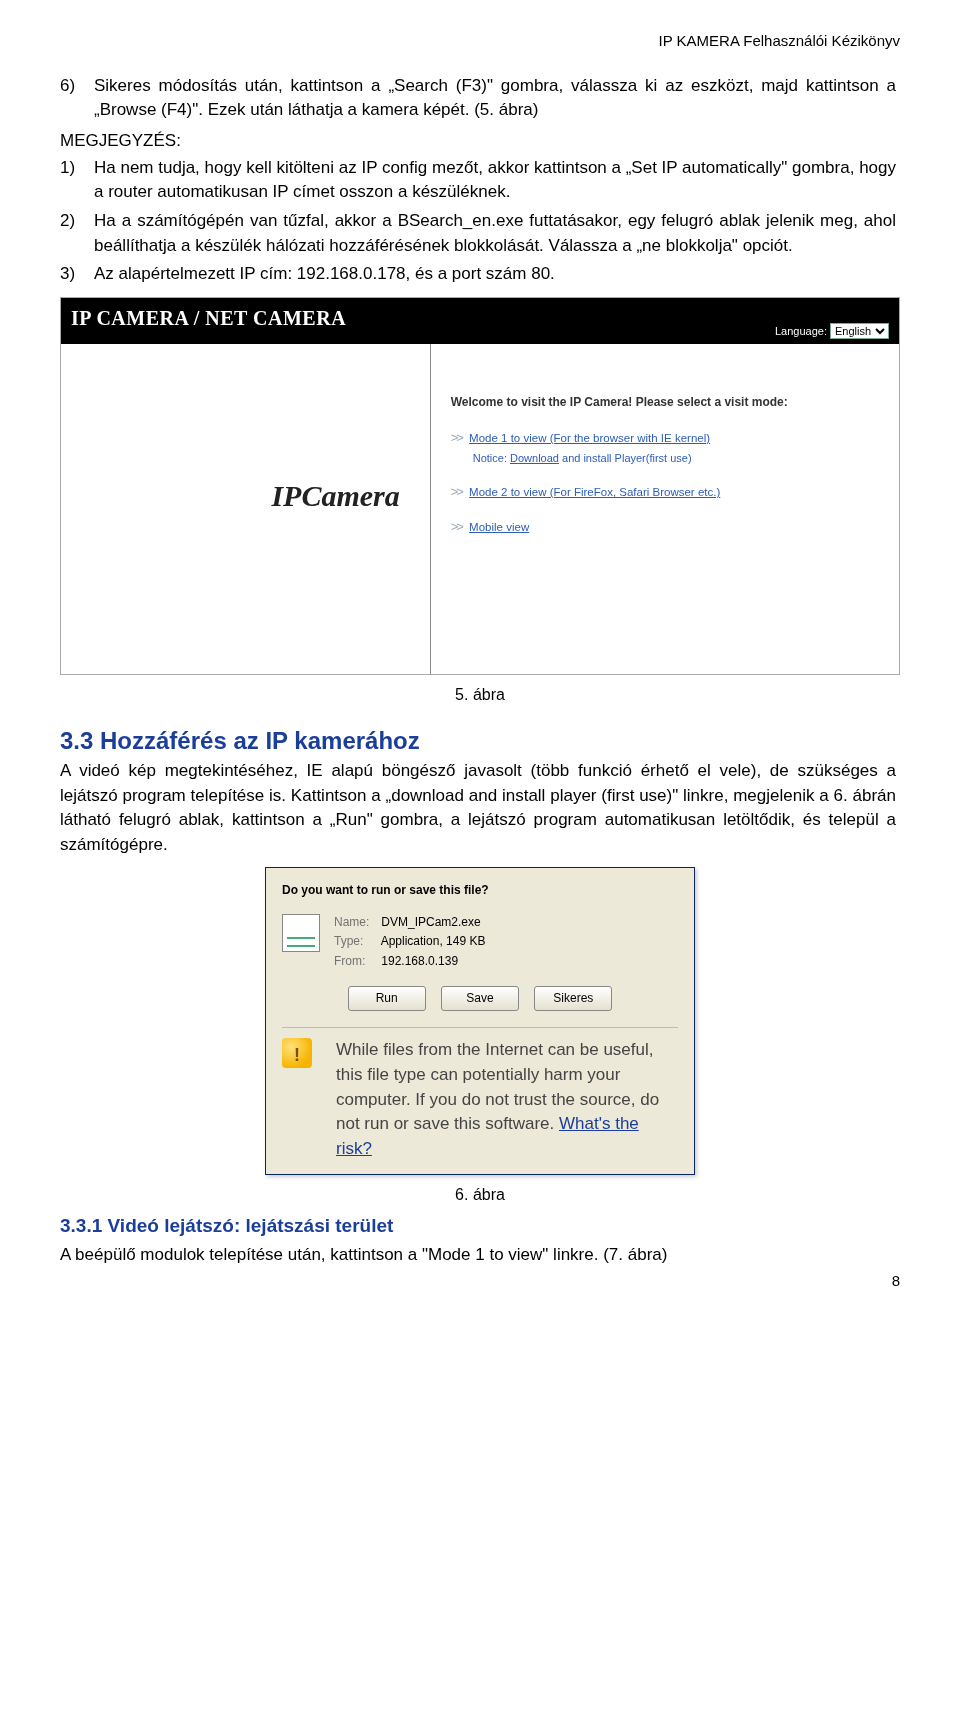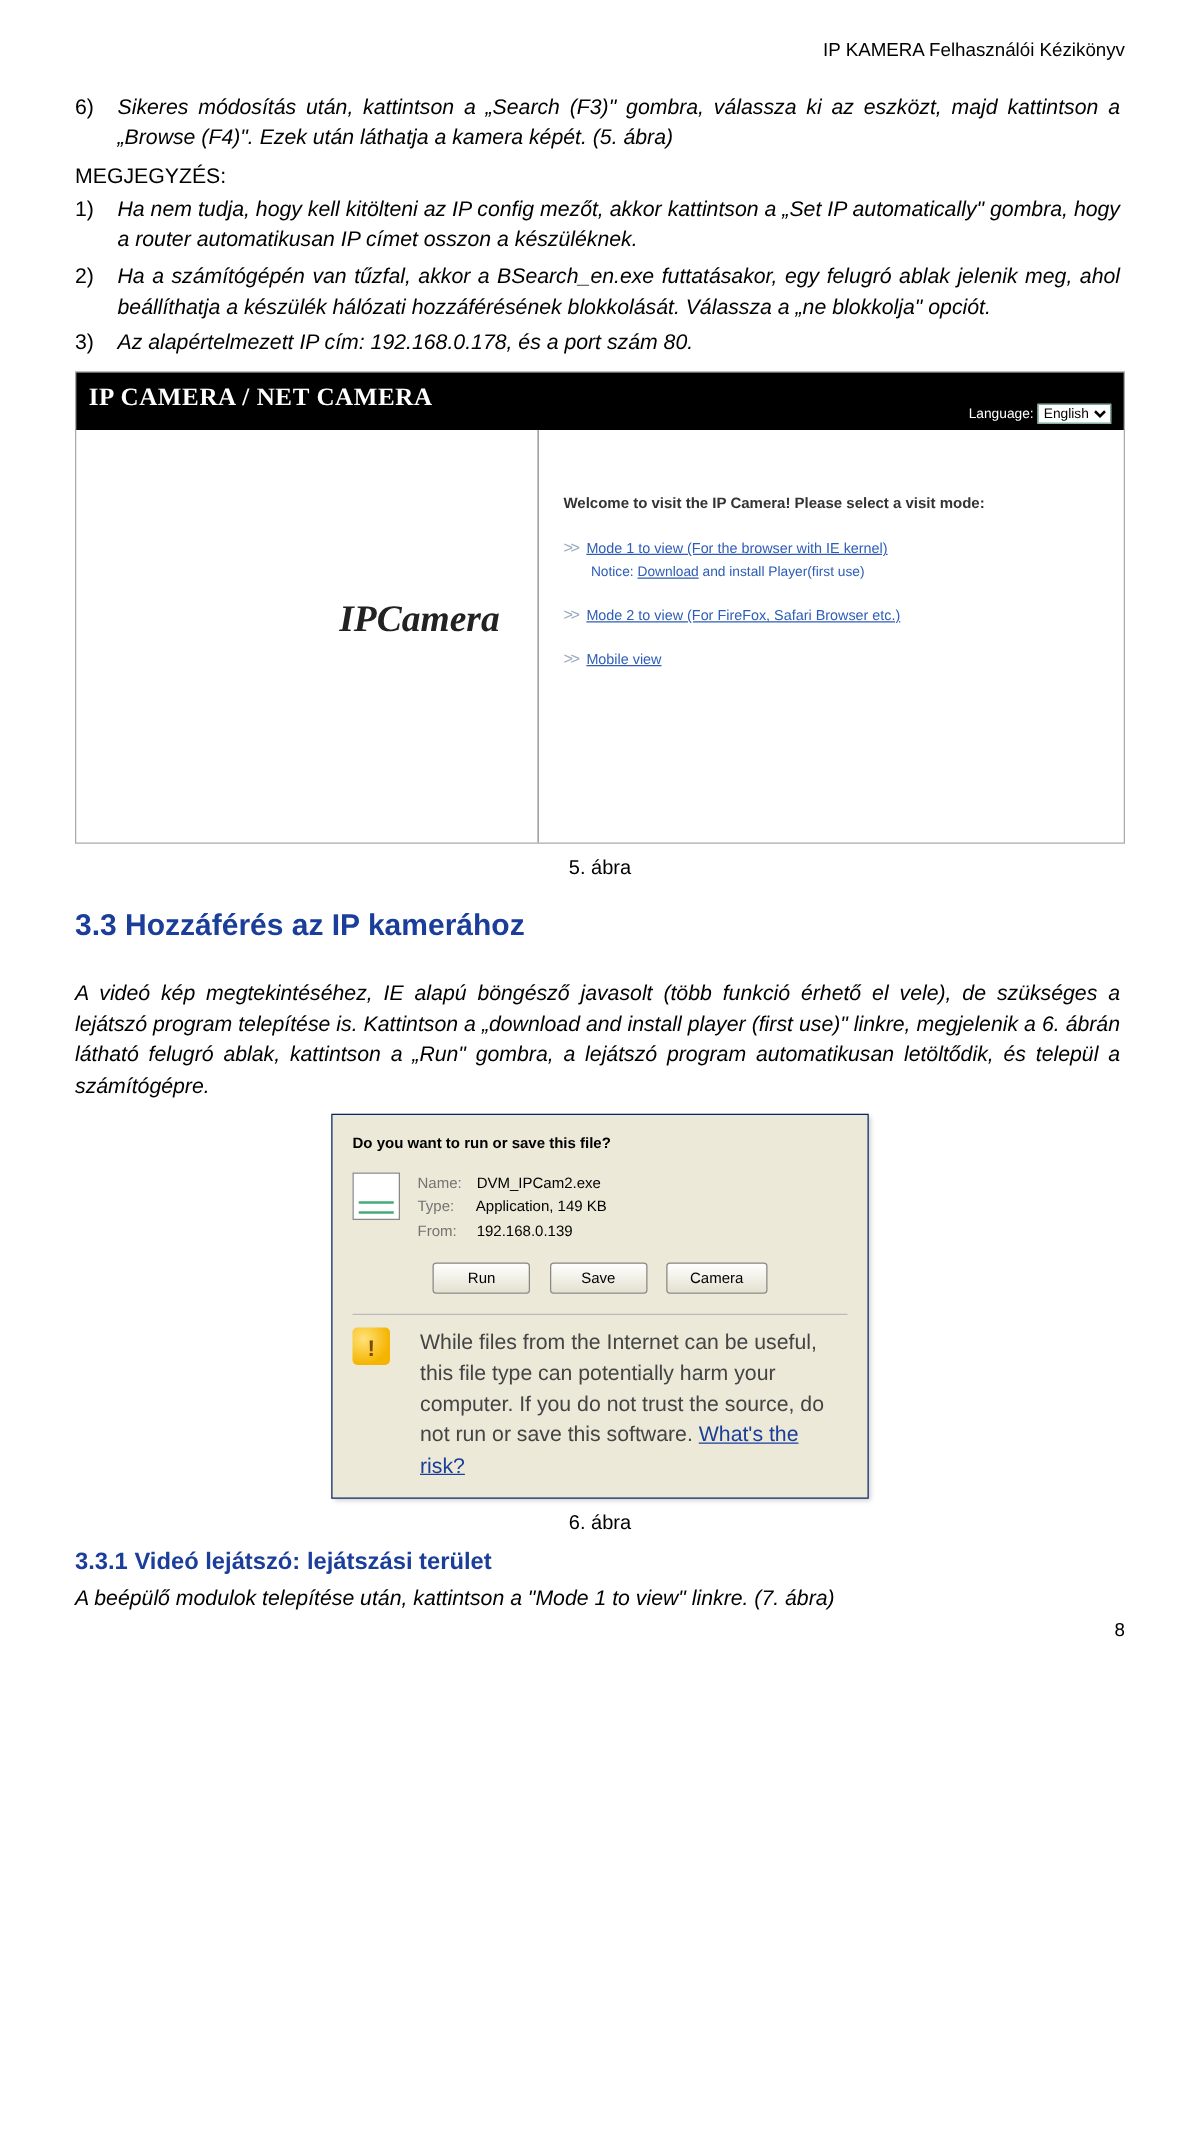--- a/index.html
+++ b/index.html
@@ -15,30 +15,30 @@
     width: 960px;
     margin: 0 auto;
     padding: 30px 60px 40px 60px;
     position: relative;
   }
   .hdr {
     text-align: right;
     font-size: 15px;
     margin-bottom: 22px;
   }
-  .para { margin: 0 4px 4px 0; text-align: justify; font-style: italic; }
+  .para { margin: 0 4px 4px 0; text-align: justify; }
   .li-row { display: flex; }
   .li-num { width: 34px; flex: 0 0 34px; }
   .li-body { flex: 1; text-align: justify; }
   .notes-label { margin: 2px 0 2px 0; }
   .h2 {
     color: #1a3e99;
     font-weight: bold;
     font-size: 24px;
-    margin: 18px 0 24px 0;
+    margin: 18px 0 0 0;
   }
   .h3 {
     color: #1a3e99;
     font-weight: bold;
     font-size: 19px;
     margin: 6px 0 4px 0;
   }
   .caption {
     text-align: center;
     font-size: 16px;
@@ -278,21 +278,21 @@
         <div class="fig6-fileicon"></div>
         <div class="fig6-info">
           <div><span class="fig6-lbl">Name:</span> <span>DVM_IPCam2.exe</span></div>
           <div><span class="fig6-lbl">Type:</span> <span>Application, 149 KB</span></div>
           <div><span class="fig6-lbl">From:</span> <span>192.168.0.139</span></div>
         </div>
       </div>
       <div class="fig6-btnrow">
         <span class="fig6-btn">Run</span>
         <span class="fig6-btn">Save</span>
-        <span class="fig6-btn">Camera</span>
+        <span class="fig6-btn">Sikeres</span>
       </div>
       <div class="fig6-sep"></div>
       <div class="fig6-warnrow">
         <div class="fig6-shield"></div>
         <div>
           <span>While files from the Internet can be useful, this file type can potentially harm your computer. If you do not trust the source, do not run or save this software.</span>
           <span class="fig6-risk">What's the risk?</span>
         </div>
       </div>
     </div>

